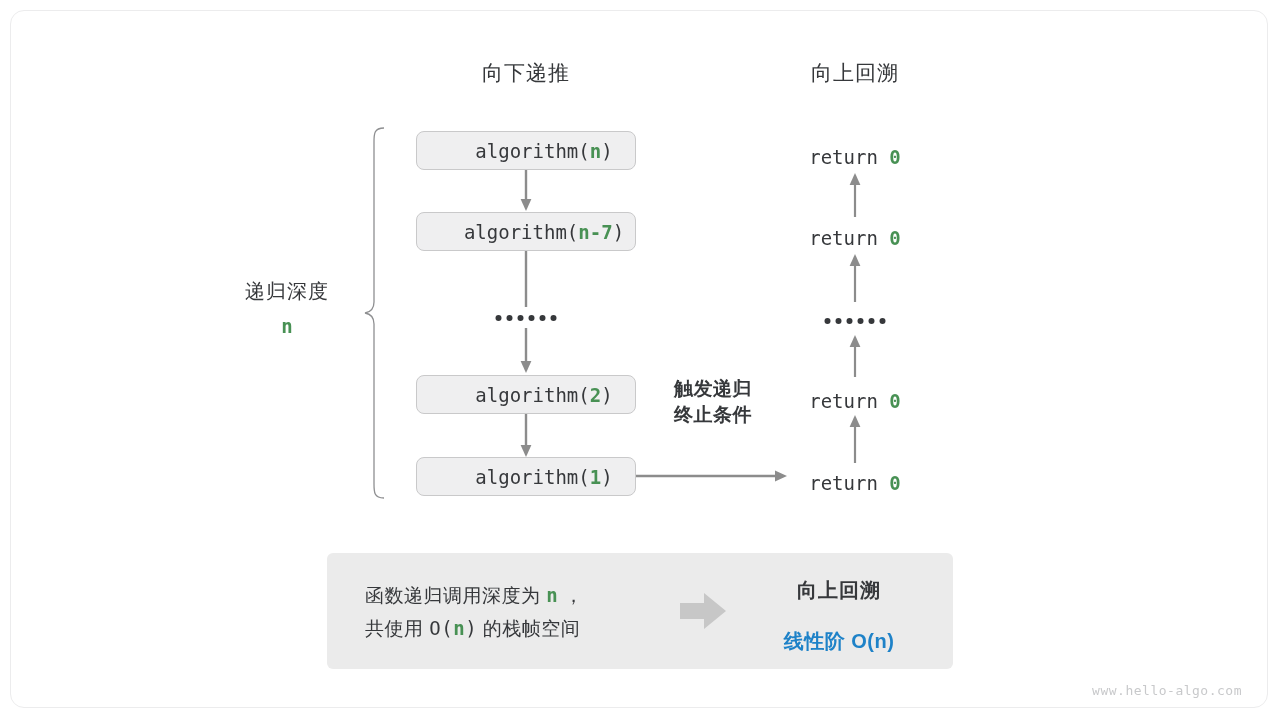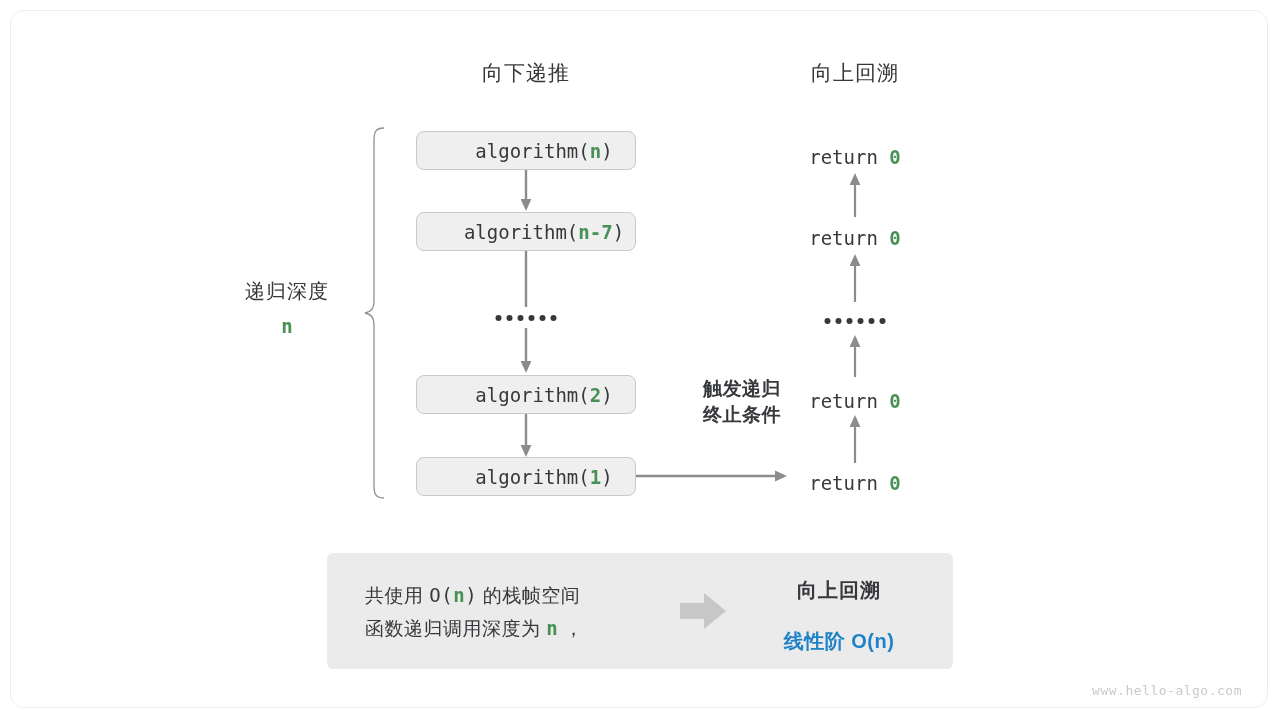--- a/index.html
+++ b/index.html
@@ -125,21 +125,21 @@
     margin-top: 10px;
     font-family: "DejaVu Sans Mono", "Liberation Mono", monospace;
     font-size: 19px;
     font-weight: bold;
     color: #489154;
   }
 
   
   .trigger-note {
     position: absolute;
-    left: 742px;
+    left: 713px;
     top: 376px;
     transform: translateX(-50%);
     text-align: center;
     font-weight: bold;
     font-size: 19px;
     line-height: 26px;
     color: #36383b;
     letter-spacing: 0.5px;
     white-space: nowrap;
   }
@@ -334,29 +334,29 @@
 
   <div class="ret" style="left:855px;top:464px;">
     <span>return</span>
     <span class="zero">0</span>
   </div>
 
   <div class="summary">
 
     <div class="sum-left">
       <div>
+        <span>函数递归调用深度为</span>
+        <span class="mono green">n</span>
+        <span>，</span>
+      </div>
+      <div>
         <span>共使用</span>
         <span class="mono">O(</span><span class="mono green">n</span><span class="mono">)</span>
         <span>的栈帧空间</span>
       </div>
-      <div>
-        <span>函数递归调用深度为</span>
-        <span class="mono green">n</span>
-        <span>，</span>
-      </div>
     </div>
 
     <svg class="sum-arrow" width="48" height="40">
       <polygon points="0,12 24,12 24,2 46,20 24,38 24,28 0,28" fill="#c7c7c7"></polygon>
     </svg>
 
     <div class="sum-right">
       <span class="title">向上回溯</span>
       <span class="value">线性阶  O(n)</span>
     </div>

